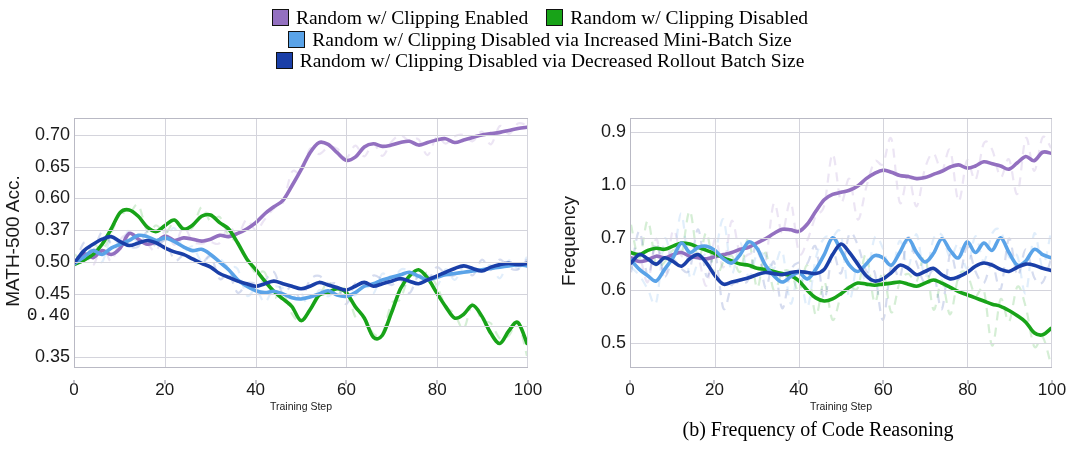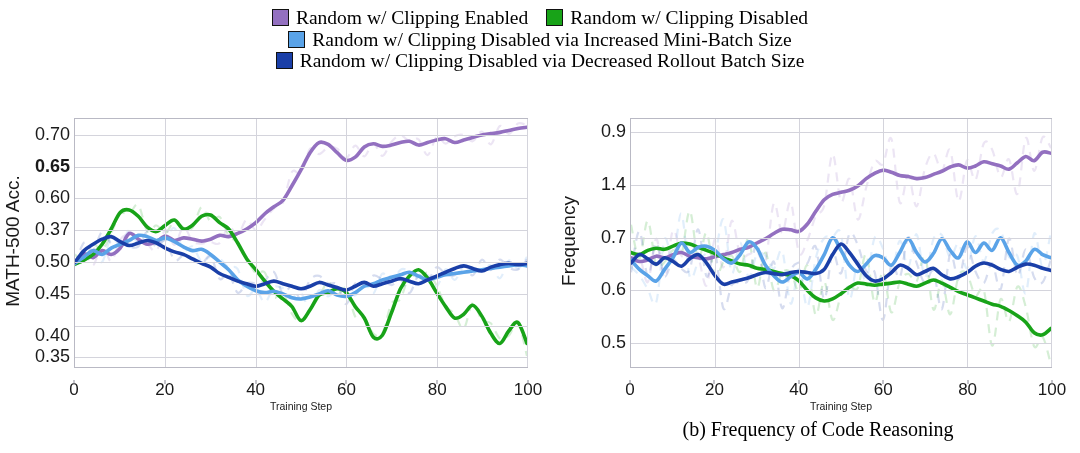--- a/index.html
+++ b/index.html
@@ -120,26 +120,26 @@
   </div>
 
   <div class="panel panel-a">
     <div class="plotwrap">
       <div class="ylabel">
         <span>MATH-500 Acc.</span>
       </div>
       <div class="axis-area">
         <div class="ticklabels-y" id="yticks-a">
             <div style="top: 244.462px;">0.35</div>
-            <div style="top: 223px;">0.40</div>
+            <div style="top: 203px; font-family: Liberation Mono, monospace;">0.40</div>
             <div style="top: 180.872px;">0.45</div>
             <div style="top: 149.077px;">0.50</div>
             <div style="top: 117.282px;">0.37</div>
             <div style="top: 85.4872px;">0.60</div>
-            <div style="top: 53.6923px; font-weight: bold;">0.65</div>
+            <div style="top: 53.6923px;">0.65</div>
             <div style="top: 21.8974px; margin-left: 42px;">0.70</div>
           </div>
         <div class="frame" id="frame-a">
           <svg class="svgplot" id="svg-a" viewBox="0 0 1000 1000" preserveAspectRatio="none">
               <path d="M 0.00 582.05 C 3.33 574.29, 13.33 534.23, 20.00 535.51 C 26.67 536.78, 33.33 594.53, 40.00 589.70 C 46.67 584.87, 53.33 509.18, 60.00 506.52 C 66.67 503.87, 73.33 577.08, 80.00 573.78 C 86.67 570.48, 93.33 504.72, 100.00 486.72 C 106.67 468.73, 113.33 466.57, 120.00 465.81 C 126.67 465.04, 133.33 475.65, 140.00 482.15 C 146.67 488.64, 153.33 496.47, 160.00 504.76 C 166.67 513.05, 173.33 541.51, 180.00 531.87 C 186.67 522.23, 193.33 450.99, 200.00 446.90 C 206.67 442.80, 213.33 509.20, 220.00 507.31 C 226.67 505.42, 233.33 437.92, 240.00 435.55 C 246.67 433.19, 253.33 482.01, 260.00 493.13 C 266.67 504.26, 273.33 501.72, 280.00 502.32 C 286.67 502.92, 293.33 497.05, 300.00 496.76 C 306.67 496.47, 313.33 511.27, 320.00 500.59 C 326.67 489.91, 333.33 438.34, 340.00 432.68 C 346.67 427.02, 353.33 471.26, 360.00 466.62 C 366.67 461.99, 373.33 408.01, 380.00 404.87 C 386.67 401.72, 393.33 447.81, 400.00 447.75 C 406.67 447.68, 413.33 419.07, 420.00 404.49 C 426.67 389.90, 433.33 371.60, 440.00 360.24 C 446.67 348.88, 453.33 360.83, 460.00 336.33 C 466.67 311.83, 473.33 232.90, 480.00 213.25 C 486.67 193.60, 493.33 233.95, 500.00 218.41 C 506.67 202.87, 513.33 132.86, 520.00 120.01 C 526.67 107.15, 533.33 142.15, 540.00 141.29 C 546.67 140.42, 553.33 118.43, 560.00 114.79 C 566.67 111.15, 573.33 112.21, 580.00 119.44 C 586.67 126.68, 593.33 160.17, 600.00 158.19 C 606.67 156.20, 613.33 108.82, 620.00 107.54 C 626.67 106.25, 633.33 151.98, 640.00 150.47 C 646.67 148.96, 653.33 98.78, 660.00 98.49 C 666.67 98.21, 673.33 149.80, 680.00 148.75 C 686.67 147.71, 693.33 106.08, 700.00 92.24 C 706.67 78.40, 713.33 66.24, 720.00 65.70 C 726.67 65.16, 733.33 86.32, 740.00 88.99 C 746.67 91.66, 753.33 72.33, 760.00 81.73 C 766.67 91.12, 773.33 146.66, 780.00 145.37 C 786.67 144.07, 793.33 81.69, 800.00 73.96 C 806.67 66.23, 813.33 99.75, 820.00 98.99 C 826.67 98.22, 833.33 75.05, 840.00 69.37 C 846.67 63.69, 853.33 61.50, 860.00 64.91 C 866.67 68.32, 873.33 92.25, 880.00 89.84 C 886.67 87.43, 893.33 48.41, 900.00 50.46 C 906.67 52.50, 913.33 105.80, 920.00 102.11 C 926.67 98.42, 933.33 35.29, 940.00 28.32 C 946.67 21.34, 953.33 61.99, 960.00 60.25 C 966.67 58.52, 973.33 23.64, 980.00 17.92 C 986.67 12.20, 996.67 24.59, 1000.00 25.92" fill="none" stroke="#9370c0" stroke-width="2.2" stroke-opacity="0.18" stroke-dasharray="9 7" vector-effect="non-scaling-stroke"></path>
               <path d="M 0.00 546.00 C 3.33 550.79, 13.33 581.57, 20.00 574.75 C 26.67 567.94, 33.33 512.75, 40.00 505.13 C 46.67 497.50, 53.33 536.37, 60.00 529.02 C 66.67 521.68, 73.33 485.51, 80.00 461.08 C 86.67 436.65, 93.33 395.55, 100.00 382.46 C 106.67 369.37, 113.33 388.55, 120.00 382.54 C 126.67 376.53, 133.33 334.73, 140.00 346.40 C 146.67 358.07, 153.33 438.72, 160.00 452.55 C 166.67 466.37, 173.33 428.18, 180.00 429.33 C 186.67 430.49, 193.33 462.01, 200.00 459.46 C 206.67 456.90, 213.33 417.80, 220.00 413.99 C 226.67 410.18, 233.33 432.46, 240.00 436.60 C 246.67 440.74, 253.33 452.41, 260.00 438.84 C 266.67 425.27, 273.33 359.30, 280.00 355.19 C 286.67 351.08, 293.33 407.60, 300.00 414.17 C 306.67 420.74, 313.33 385.38, 320.00 394.60 C 326.67 403.82, 333.33 452.18, 340.00 469.50 C 346.67 486.82, 353.33 483.59, 360.00 498.52 C 366.67 513.46, 373.33 538.54, 380.00 559.12 C 386.67 579.70, 393.33 611.92, 400.00 621.99 C 406.67 632.05, 413.33 603.36, 420.00 619.50 C 426.67 635.64, 433.33 705.66, 440.00 718.83 C 446.67 732.01, 453.33 687.41, 460.00 698.54 C 466.67 709.67, 473.33 766.14, 480.00 785.62 C 486.67 805.09, 493.33 818.46, 500.00 815.39 C 506.67 812.32, 513.33 783.58, 520.00 767.19 C 526.67 750.79, 533.33 735.16, 540.00 717.03 C 546.67 698.90, 553.33 659.81, 560.00 658.41 C 566.67 657.01, 573.33 704.62, 580.00 708.64 C 586.67 712.67, 593.33 667.83, 600.00 682.56 C 606.67 697.29, 613.33 777.12, 620.00 797.04 C 626.67 816.95, 633.33 790.69, 640.00 802.04 C 646.67 813.38, 653.33 854.64, 660.00 865.11 C 666.67 875.58, 673.33 885.02, 680.00 864.87 C 686.67 844.72, 693.33 767.46, 700.00 744.23 C 706.67 721.00, 713.33 744.60, 720.00 725.50 C 726.67 706.40, 733.33 643.01, 740.00 629.64 C 746.67 616.27, 753.33 646.99, 760.00 645.28 C 766.67 643.58, 773.33 615.03, 780.00 619.39 C 786.67 623.75, 793.33 649.14, 800.00 671.44 C 806.67 693.74, 813.33 733.87, 820.00 753.19 C 826.67 772.50, 833.33 772.12, 840.00 787.35 C 846.67 802.58, 853.33 852.21, 860.00 844.56 C 866.67 836.91, 873.33 747.14, 880.00 741.43 C 886.67 735.73, 893.33 796.63, 900.00 810.34 C 906.67 824.06, 913.33 811.40, 920.00 823.73 C 926.67 836.07, 933.33 876.12, 940.00 884.34 C 946.67 892.56, 953.33 883.19, 960.00 873.07 C 966.67 862.96, 973.33 809.88, 980.00 823.64 C 986.67 837.40, 996.67 933.64, 1000.00 955.64" fill="none" stroke="#18a318" stroke-width="2.2" stroke-opacity="0.18" stroke-dasharray="9 7" vector-effect="non-scaling-stroke"></path>
               <path d="M 0.00 592.02 C 3.33 587.49, 13.33 571.98, 20.00 564.85 C 26.67 557.72, 33.33 547.39, 40.00 549.24 C 46.67 551.08, 53.33 587.68, 60.00 575.92 C 66.67 564.16, 73.33 489.95, 80.00 478.66 C 86.67 467.37, 93.33 513.14, 100.00 508.17 C 106.67 503.20, 113.33 449.69, 120.00 448.83 C 126.67 447.97, 133.33 495.37, 140.00 503.01 C 146.67 510.65, 153.33 495.25, 160.00 494.68 C 166.67 494.12, 173.33 501.40, 180.00 499.62 C 186.67 497.85, 193.33 493.99, 200.00 484.05 C 206.67 474.12, 213.33 432.51, 220.00 440.01 C 226.67 447.51, 233.33 516.76, 240.00 529.07 C 246.67 541.38, 253.33 506.35, 260.00 513.88 C 266.67 521.41, 273.33 567.56, 280.00 574.25 C 286.67 580.94, 293.33 555.74, 300.00 554.00 C 306.67 552.26, 313.33 556.53, 320.00 563.82 C 326.67 571.11, 333.33 590.76, 340.00 597.73 C 346.67 604.70, 353.33 586.66, 360.00 605.63 C 366.67 624.60, 373.33 697.94, 380.00 711.55 C 386.67 725.16, 393.33 682.73, 400.00 687.31 C 406.67 691.89, 413.33 740.38, 420.00 739.03 C 426.67 737.67, 433.33 688.62, 440.00 679.18 C 446.67 669.74, 453.33 675.71, 460.00 682.40 C 466.67 689.09, 473.33 715.83, 480.00 719.31 C 486.67 722.80, 493.33 695.79, 500.00 703.30 C 506.67 710.82, 513.33 766.55, 520.00 764.40 C 526.67 762.26, 533.33 698.63, 540.00 690.43 C 546.67 682.24, 553.33 716.04, 560.00 715.25 C 566.67 714.45, 573.33 687.82, 580.00 685.68 C 586.67 683.54, 593.33 698.15, 600.00 702.42 C 606.67 706.69, 613.33 718.67, 620.00 711.28 C 626.67 703.89, 633.33 659.43, 640.00 658.08 C 646.67 656.73, 653.33 708.93, 660.00 703.17 C 666.67 697.41, 673.33 630.74, 680.00 623.51 C 686.67 616.28, 693.33 662.35, 700.00 659.79 C 706.67 657.22, 713.33 615.95, 720.00 608.10 C 726.67 600.25, 733.33 606.86, 740.00 612.69 C 746.67 618.52, 753.33 640.37, 760.00 643.06 C 766.67 645.76, 773.33 623.52, 780.00 628.86 C 786.67 634.19, 793.33 678.95, 800.00 675.09 C 806.67 671.24, 813.33 610.15, 820.00 605.73 C 826.67 601.30, 833.33 650.45, 840.00 648.57 C 846.67 646.68, 853.33 601.96, 860.00 594.40 C 866.67 586.84, 873.33 599.93, 880.00 603.20 C 886.67 606.47, 893.33 616.23, 900.00 614.01 C 906.67 611.79, 913.33 585.18, 920.00 589.89 C 926.67 594.60, 933.33 645.53, 940.00 642.29 C 946.67 639.04, 953.33 576.89, 960.00 570.43 C 966.67 563.96, 973.33 605.89, 980.00 603.51 C 986.67 601.13, 996.67 564.05, 1000.00 556.16" fill="none" stroke="#5aa3e8" stroke-width="2.2" stroke-opacity="0.18" stroke-dasharray="9 7" vector-effect="non-scaling-stroke"></path>
               <path d="M 0.00 589.84 C 3.33 574.56, 13.33 508.20, 20.00 498.17 C 26.67 488.14, 33.33 536.91, 40.00 529.66 C 46.67 522.42, 53.33 459.65, 60.00 454.70 C 66.67 449.75, 73.33 493.69, 80.00 499.96 C 86.67 506.24, 93.33 490.03, 100.00 492.36 C 106.67 494.69, 113.33 510.29, 120.00 513.93 C 126.67 517.58, 133.33 524.07, 140.00 514.23 C 146.67 504.39, 153.33 454.18, 160.00 454.91 C 166.67 455.64, 173.33 512.84, 180.00 518.61 C 186.67 524.38, 193.33 481.00, 200.00 489.53 C 206.67 498.05, 213.33 559.67, 220.00 569.76 C 226.67 579.86, 233.33 550.40, 240.00 550.10 C 246.67 549.81, 253.33 562.39, 260.00 568.00 C 266.67 573.62, 273.33 586.20, 280.00 583.80 C 286.67 581.40, 293.33 543.48, 300.00 553.59 C 306.67 563.70, 313.33 633.09, 320.00 644.46 C 326.67 655.83, 333.33 612.49, 340.00 621.82 C 346.67 631.15, 353.33 693.72, 360.00 700.43 C 366.67 707.14, 373.33 668.49, 380.00 662.06 C 386.67 655.64, 393.33 663.72, 400.00 661.91 C 406.67 660.09, 413.33 658.69, 420.00 651.18 C 426.67 643.68, 433.33 607.80, 440.00 616.87 C 446.67 625.94, 453.33 696.43, 460.00 705.61 C 466.67 714.79, 473.33 668.68, 480.00 671.94 C 486.67 675.19, 493.33 729.04, 500.00 725.14 C 506.67 721.24, 513.33 663.94, 520.00 648.52 C 526.67 633.11, 533.33 630.29, 540.00 632.65 C 546.67 635.02, 553.33 656.93, 560.00 662.70 C 566.67 668.47, 573.33 653.26, 580.00 667.25 C 586.67 681.24, 593.33 747.30, 600.00 746.65 C 606.67 746.01, 613.33 675.13, 620.00 663.37 C 626.67 651.60, 633.33 681.38, 640.00 676.05 C 646.67 670.73, 653.33 636.10, 660.00 631.40 C 666.67 626.71, 673.33 641.46, 680.00 647.90 C 686.67 654.34, 693.33 670.07, 700.00 670.04 C 706.67 670.01, 713.33 642.45, 720.00 647.72 C 726.67 652.98, 733.33 704.65, 740.00 701.64 C 746.67 698.63, 753.33 637.89, 760.00 629.66 C 766.67 621.43, 773.33 657.63, 780.00 652.28 C 786.67 646.92, 793.33 602.07, 800.00 597.52 C 806.67 592.97, 813.33 619.53, 820.00 624.97 C 826.67 630.41, 833.33 636.08, 840.00 630.18 C 846.67 624.27, 853.33 589.52, 860.00 589.53 C 866.67 589.55, 873.33 633.98, 880.00 630.27 C 886.67 626.57, 893.33 570.81, 900.00 567.30 C 906.67 563.79, 913.33 609.26, 920.00 609.19 C 926.67 609.12, 933.33 568.53, 940.00 566.88 C 946.67 565.23, 953.33 592.67, 960.00 599.28 C 966.67 605.89, 973.33 611.94, 980.00 606.55 C 986.67 601.15, 996.67 573.54, 1000.00 566.94" fill="none" stroke="#1a3fa8" stroke-width="2.2" stroke-opacity="0.18" stroke-dasharray="9 7" vector-effect="non-scaling-stroke"></path>
               <path d="M 0.00 582.05 C 3.33 575.64, 13.33 547.44, 20.00 543.59 C 26.67 539.74, 33.33 561.11, 40.00 558.97 C 46.67 556.84, 53.33 532.91, 60.00 530.77 C 66.67 528.63, 73.33 547.86, 80.00 546.15 C 86.67 544.44, 93.33 534.62, 100.00 520.51 C 106.67 506.41, 113.33 467.52, 120.00 461.54 C 126.67 455.56, 133.33 477.35, 140.00 484.62 C 146.67 491.88, 153.33 503.42, 160.00 505.13 C 166.67 506.84, 173.33 500.43, 180.00 494.87 C 186.67 489.32, 193.33 472.65, 200.00 471.79 C 206.67 470.94, 213.33 488.46, 220.00 489.74 C 226.67 491.03, 233.33 480.34, 240.00 479.49 C 246.67 478.63, 253.33 482.48, 260.00 484.62 C 266.67 486.75, 273.33 492.31, 280.00 492.31 C 286.67 492.31, 293.33 488.46, 300.00 484.62 C 306.67 480.77, 313.33 470.94, 320.00 469.23 C 326.67 467.52, 333.33 475.64, 340.00 474.36 C 346.67 473.08, 353.33 466.67, 360.00 461.54 C 366.67 456.41, 373.33 450.85, 380.00 443.59 C 386.67 436.32, 393.33 428.21, 400.00 417.95 C 406.67 407.69, 413.33 392.74, 420.00 382.05 C 426.67 371.37, 433.33 362.82, 440.00 353.85 C 446.67 344.87, 453.33 342.31, 460.00 328.21 C 466.67 314.10, 473.33 289.74, 480.00 269.23 C 486.67 248.72, 493.33 227.35, 500.00 205.13 C 506.67 182.91, 513.33 154.27, 520.00 135.90 C 526.67 117.52, 533.33 100.43, 540.00 94.87 C 546.67 89.32, 553.33 95.73, 560.00 102.56 C 566.67 109.40, 573.33 125.21, 580.00 135.90 C 586.67 146.58, 593.33 163.68, 600.00 166.67 C 606.67 169.66, 613.33 162.82, 620.00 153.85 C 626.67 144.87, 633.33 121.79, 640.00 112.82 C 646.67 103.85, 653.33 100.43, 660.00 100.00 C 666.67 99.57, 673.33 109.40, 680.00 110.26 C 686.67 111.11, 693.33 107.69, 700.00 105.13 C 706.67 102.56, 713.33 97.44, 720.00 94.87 C 726.67 92.31, 733.33 88.03, 740.00 89.74 C 746.67 91.45, 753.33 104.27, 760.00 105.13 C 766.67 105.98, 773.33 98.29, 780.00 94.87 C 786.67 91.45, 793.33 87.18, 800.00 84.62 C 806.67 82.05, 813.33 77.78, 820.00 79.49 C 826.67 81.20, 833.33 94.02, 840.00 94.87 C 846.67 95.73, 853.33 88.03, 860.00 84.62 C 866.67 81.20, 873.33 77.78, 880.00 74.36 C 886.67 70.94, 893.33 66.67, 900.00 64.10 C 906.67 61.54, 913.33 60.68, 920.00 58.97 C 926.67 57.26, 933.33 55.98, 940.00 53.85 C 946.67 51.71, 953.33 48.72, 960.00 46.15 C 966.67 43.59, 973.33 40.60, 980.00 38.46 C 986.67 36.32, 996.67 34.19, 1000.00 33.33" fill="none" stroke="#9370c0" stroke-width="3.6" stroke-linecap="round" stroke-linejoin="round" vector-effect="non-scaling-stroke"></path>
               <path d="M 0.00 584.62 C 3.33 582.05, 13.33 575.64, 20.00 569.23 C 26.67 562.82, 33.33 556.84, 40.00 546.15 C 46.67 535.47, 53.33 522.22, 60.00 505.13 C 66.67 488.03, 73.33 464.96, 80.00 443.59 C 86.67 422.22, 93.33 389.74, 100.00 376.92 C 106.67 364.10, 113.33 364.10, 120.00 366.67 C 126.67 369.23, 133.33 380.77, 140.00 392.31 C 146.67 403.85, 153.33 425.64, 160.00 435.90 C 166.67 446.15, 173.33 455.13, 180.00 453.85 C 186.67 452.56, 193.33 435.90, 200.00 428.21 C 206.67 420.51, 213.33 405.13, 220.00 407.69 C 226.67 410.26, 233.33 440.17, 240.00 443.59 C 246.67 447.01, 253.33 436.75, 260.00 428.21 C 266.67 419.66, 273.33 399.15, 280.00 392.31 C 286.67 385.47, 293.33 382.91, 300.00 387.18 C 306.67 391.45, 313.33 408.55, 320.00 417.95 C 326.67 427.35, 333.33 429.91, 340.00 443.59 C 346.67 457.26, 353.33 479.91, 360.00 500.00 C 366.67 520.09, 373.33 546.15, 380.00 564.10 C 386.67 582.05, 393.33 592.74, 400.00 607.69 C 406.67 622.65, 413.33 639.32, 420.00 653.85 C 426.67 668.38, 433.33 682.91, 440.00 694.87 C 446.67 706.84, 453.33 715.38, 460.00 725.64 C 466.67 735.90, 473.33 741.88, 480.00 756.41 C 486.67 770.94, 493.33 810.68, 500.00 812.82 C 506.67 814.96, 513.33 786.32, 520.00 769.23 C 526.67 752.14, 533.33 721.79, 540.00 710.26 C 546.67 698.72, 553.33 704.27, 560.00 700.00 C 566.67 695.73, 573.33 684.62, 580.00 684.62 C 586.67 684.62, 593.33 688.03, 600.00 700.00 C 606.67 711.97, 613.33 739.32, 620.00 756.41 C 626.67 773.50, 633.33 782.05, 640.00 802.56 C 646.67 823.08, 653.33 867.95, 660.00 879.49 C 666.67 891.03, 673.33 888.03, 680.00 871.79 C 686.67 855.56, 693.33 813.25, 700.00 782.05 C 706.67 750.85, 713.33 709.40, 720.00 684.62 C 726.67 659.83, 733.33 646.15, 740.00 633.33 C 746.67 620.51, 753.33 606.41, 760.00 607.69 C 766.67 608.97, 773.33 625.64, 780.00 641.03 C 786.67 656.41, 793.33 680.77, 800.00 700.00 C 806.67 719.23, 813.33 739.32, 820.00 756.41 C 826.67 773.50, 833.33 797.44, 840.00 802.56 C 846.67 807.69, 853.33 795.73, 860.00 787.18 C 866.67 778.63, 873.33 750.00, 880.00 751.28 C 886.67 752.56, 893.33 776.07, 900.00 794.87 C 906.67 813.68, 913.33 845.73, 920.00 864.10 C 926.67 882.48, 933.33 906.84, 940.00 905.13 C 946.67 903.42, 953.33 867.95, 960.00 853.85 C 966.67 839.74, 973.33 811.97, 980.00 820.51 C 986.67 829.06, 996.67 891.03, 1000.00 905.13" fill="none" stroke="#18a318" stroke-width="3.6" stroke-linecap="round" stroke-linejoin="round" vector-effect="non-scaling-stroke"></path>
@@ -182,21 +182,21 @@
   <div class="panel panel-b">
     <div class="plotwrap">
       <div class="ylabel">
         <span>Frequency</span>
       </div>
       <div class="axis-area">
         <div class="ticklabels-y" id="yticks-b">
             <div style="top: 230.255px;">0.5</div>
             <div style="top: 177.489px;">0.6</div>
             <div style="top: 124.723px;">0.7</div>
-            <div style="top: 71.9574px;">1.4</div>
+            <div style="top: 71.9574px;">1.0</div>
             <div style="top: 19.1915px;">0.9</div>
           </div>
         <div class="frame" id="frame-b">
           <svg class="svgplot" id="svg-b" viewBox="0 0 1000 1000" preserveAspectRatio="none">
               <path d="M 0.00 559.57 C 3.33 558.14, 13.33 534.64, 20.00 550.95 C 26.67 567.27, 33.33 668.84, 40.00 657.46 C 46.67 646.08, 53.33 485.58, 60.00 482.66 C 66.67 479.74, 73.33 645.63, 80.00 639.94 C 86.67 634.24, 93.33 463.38, 100.00 448.51 C 106.67 433.64, 113.33 534.47, 120.00 550.72 C 126.67 566.97, 133.33 544.71, 140.00 546.01 C 146.67 547.30, 153.33 537.59, 160.00 558.50 C 166.67 579.41, 173.33 684.07, 180.00 671.46 C 186.67 658.86, 193.33 495.15, 200.00 482.89 C 206.67 470.63, 213.33 609.97, 220.00 597.90 C 226.67 585.84, 233.33 418.43, 240.00 410.49 C 246.67 402.56, 253.33 527.70, 260.00 550.31 C 266.67 572.92, 273.33 548.64, 280.00 546.15 C 286.67 543.65, 293.33 530.64, 300.00 535.32 C 306.67 539.99, 313.33 606.67, 320.00 574.20 C 326.67 541.72, 333.33 359.58, 340.00 340.46 C 346.67 321.34, 353.33 460.52, 360.00 459.47 C 366.67 458.42, 373.33 320.76, 380.00 334.16 C 386.67 347.56, 393.33 514.13, 400.00 539.88 C 406.67 565.63, 413.33 513.50, 420.00 488.68 C 426.67 463.85, 433.33 414.20, 440.00 390.95 C 446.67 367.70, 453.33 390.76, 460.00 349.17 C 466.67 307.58, 473.33 143.87, 480.00 141.40 C 486.67 138.94, 493.33 317.79, 500.00 334.39 C 506.67 350.99, 513.33 229.19, 520.00 241.00 C 526.67 252.81, 533.33 399.40, 540.00 405.23 C 546.67 411.06, 553.33 314.99, 560.00 275.99 C 566.67 237.00, 573.33 187.00, 580.00 171.28 C 586.67 155.57, 593.33 196.90, 600.00 181.71 C 606.67 166.53, 613.33 54.26, 620.00 80.17 C 626.67 106.09, 633.33 312.63, 640.00 337.19 C 646.67 361.75, 653.33 224.99, 660.00 227.53 C 666.67 230.07, 673.33 357.22, 680.00 352.42 C 686.67 347.61, 693.33 234.33, 700.00 198.68 C 706.67 163.04, 713.33 136.91, 720.00 138.54 C 726.67 140.17, 733.33 210.62, 740.00 208.45 C 746.67 206.28, 753.33 104.94, 760.00 125.54 C 766.67 146.13, 773.33 325.12, 780.00 332.01 C 786.67 338.90, 793.33 181.18, 800.00 166.86 C 806.67 152.54, 813.33 257.54, 820.00 246.09 C 826.67 234.64, 833.33 118.59, 840.00 98.16 C 846.67 77.74, 853.33 100.83, 860.00 123.53 C 866.67 146.24, 873.33 227.92, 880.00 234.40 C 886.67 240.89, 893.33 151.15, 900.00 162.43 C 906.67 173.71, 913.33 316.35, 920.00 302.08 C 926.67 287.81, 933.33 92.29, 940.00 76.79 C 946.67 61.30, 953.33 209.52, 960.00 209.10 C 966.67 208.68, 973.33 89.68, 980.00 74.29 C 986.67 58.89, 996.67 109.66, 1000.00 116.74" fill="none" stroke="#9370c0" stroke-width="2.2" stroke-opacity="0.18" stroke-dasharray="9 7" vector-effect="non-scaling-stroke"></path>
               <path d="M 0.00 425.97 C 3.33 448.79, 13.33 565.46, 20.00 562.88 C 26.67 560.29, 33.33 405.78, 40.00 410.43 C 46.67 415.09, 53.33 563.13, 60.00 590.79 C 66.67 618.46, 73.33 586.73, 80.00 576.41 C 86.67 566.09, 93.33 533.92, 100.00 528.88 C 106.67 523.84, 113.33 572.54, 120.00 546.18 C 126.67 519.81, 133.33 367.49, 140.00 370.70 C 146.67 373.91, 153.33 550.82, 160.00 565.45 C 166.67 580.08, 173.33 447.14, 180.00 458.48 C 186.67 469.82, 193.33 613.57, 200.00 633.47 C 206.67 653.37, 213.33 591.47, 220.00 577.90 C 226.67 564.32, 233.33 545.65, 240.00 552.00 C 246.67 558.36, 253.33 627.82, 260.00 616.05 C 266.67 604.27, 273.33 470.61, 280.00 481.37 C 286.67 492.14, 293.33 671.13, 300.00 680.65 C 306.67 690.17, 313.33 536.87, 320.00 538.47 C 326.67 540.07, 333.33 676.83, 340.00 690.27 C 346.67 703.71, 353.33 631.25, 360.00 619.11 C 366.67 606.97, 373.33 604.81, 380.00 617.42 C 386.67 630.03, 393.33 699.08, 400.00 694.77 C 406.67 690.47, 413.33 575.53, 420.00 591.56 C 426.67 607.60, 433.33 780.37, 440.00 790.98 C 446.67 801.58, 453.33 651.94, 460.00 655.19 C 466.67 658.44, 473.33 801.07, 480.00 810.49 C 486.67 819.92, 493.33 734.69, 500.00 711.74 C 506.67 688.79, 513.33 677.83, 520.00 672.78 C 526.67 667.72, 533.33 702.71, 540.00 681.41 C 546.67 660.10, 553.33 535.18, 560.00 544.96 C 566.67 554.75, 573.33 728.40, 580.00 740.11 C 586.67 751.82, 593.33 608.59, 600.00 615.22 C 606.67 621.85, 613.33 773.11, 620.00 779.89 C 626.67 786.67, 633.33 681.88, 640.00 655.92 C 646.67 629.96, 653.33 624.40, 660.00 624.13 C 666.67 623.87, 673.33 666.40, 680.00 654.32 C 686.67 642.24, 693.33 532.74, 700.00 551.67 C 706.67 570.59, 713.33 751.32, 720.00 767.87 C 726.67 784.42, 733.33 647.59, 740.00 650.96 C 746.67 654.33, 753.33 791.11, 760.00 788.08 C 766.67 785.06, 773.33 659.90, 780.00 632.80 C 786.67 605.69, 793.33 612.25, 800.00 625.43 C 806.67 638.61, 813.33 701.17, 820.00 711.90 C 826.67 722.62, 833.33 656.13, 840.00 689.77 C 846.67 723.41, 853.33 907.59, 860.00 913.74 C 866.67 919.89, 873.33 742.73, 880.00 726.66 C 886.67 710.60, 893.33 825.76, 900.00 817.35 C 906.67 808.94, 913.33 685.96, 920.00 676.18 C 926.67 666.40, 933.33 718.43, 940.00 758.68 C 946.67 798.92, 953.33 897.53, 960.00 917.64 C 966.67 937.74, 973.33 866.97, 980.00 879.30 C 986.67 891.63, 996.67 972.89, 1000.00 991.61" fill="none" stroke="#18a318" stroke-width="2.2" stroke-opacity="0.18" stroke-dasharray="9 7" vector-effect="non-scaling-stroke"></path>
               <path d="M 0.00 597.09 C 3.33 602.73, 13.33 616.19, 20.00 630.94 C 26.67 645.70, 33.33 667.49, 40.00 685.63 C 46.67 703.77, 53.33 773.28, 60.00 739.78 C 66.67 706.28, 73.33 513.19, 80.00 484.64 C 86.67 456.08, 93.33 585.70, 100.00 568.43 C 106.67 551.15, 113.33 369.63, 120.00 380.99 C 126.67 392.34, 133.33 604.04, 140.00 636.56 C 146.67 669.09, 153.33 591.98, 160.00 576.14 C 166.67 560.30, 173.33 547.02, 180.00 541.51 C 186.67 536.00, 193.33 565.95, 200.00 543.07 C 206.67 520.19, 213.33 391.30, 220.00 404.23 C 226.67 417.17, 233.33 605.10, 240.00 620.67 C 246.67 636.24, 253.33 494.91, 260.00 497.66 C 266.67 500.41, 273.33 629.42, 280.00 637.16 C 286.67 644.90, 293.33 558.43, 300.00 544.11 C 306.67 529.79, 313.33 541.43, 320.00 551.24 C 326.67 561.04, 333.33 606.12, 340.00 602.93 C 346.67 599.74, 353.33 508.52, 360.00 532.09 C 366.67 555.67, 373.33 732.28, 380.00 744.37 C 386.67 756.45, 393.33 602.29, 400.00 604.60 C 406.67 606.91, 413.33 765.53, 420.00 758.21 C 426.67 750.90, 433.33 606.98, 440.00 560.73 C 446.67 514.48, 453.33 494.93, 460.00 480.69 C 466.67 466.44, 473.33 477.88, 480.00 475.23 C 486.67 472.59, 493.33 423.25, 500.00 464.80 C 506.67 506.34, 513.33 706.61, 520.00 724.50 C 526.67 742.39, 533.33 584.26, 540.00 572.15 C 546.67 560.04, 553.33 667.26, 560.00 651.83 C 566.67 636.40, 573.33 501.23, 580.00 479.57 C 586.67 457.91, 593.33 498.09, 600.00 521.86 C 606.67 545.63, 613.33 627.33, 620.00 622.18 C 626.67 617.02, 633.33 495.20, 640.00 490.94 C 646.67 486.68, 653.33 600.95, 660.00 596.62 C 666.67 592.29, 673.33 457.97, 680.00 464.97 C 686.67 471.97, 693.33 635.45, 700.00 638.63 C 706.67 641.81, 713.33 512.55, 720.00 484.06 C 726.67 455.57, 733.33 455.34, 740.00 467.68 C 746.67 480.02, 753.33 552.41, 760.00 558.09 C 766.67 563.78, 773.33 494.42, 780.00 501.79 C 786.67 509.16, 793.33 607.13, 800.00 602.31 C 806.67 597.50, 813.33 477.60, 820.00 472.90 C 826.67 468.21, 833.33 576.08, 840.00 574.15 C 846.67 572.21, 853.33 481.85, 860.00 461.28 C 866.67 440.72, 873.33 434.85, 880.00 450.75 C 886.67 466.64, 893.33 539.72, 900.00 556.67 C 906.67 573.63, 913.33 528.13, 920.00 552.49 C 926.67 576.85, 933.33 717.92, 940.00 702.82 C 946.67 687.72, 953.33 479.96, 960.00 461.87 C 966.67 443.79, 973.33 595.55, 980.00 594.31 C 986.67 593.07, 996.67 477.74, 1000.00 454.43" fill="none" stroke="#5aa3e8" stroke-width="2.2" stroke-opacity="0.18" stroke-dasharray="9 7" vector-effect="non-scaling-stroke"></path>
               <path d="M 0.00 618.42 C 3.33 590.68, 13.33 449.18, 20.00 451.98 C 26.67 454.77, 33.33 627.51, 40.00 635.20 C 46.67 642.88, 53.33 498.27, 60.00 498.08 C 66.67 497.89, 73.33 622.55, 80.00 634.06 C 86.67 645.58, 93.33 572.13, 100.00 567.17 C 106.67 562.21, 113.33 597.97, 120.00 604.31 C 126.67 610.66, 133.33 631.70, 140.00 605.23 C 146.67 578.75, 153.33 440.51, 160.00 445.47 C 166.67 450.43, 173.33 618.94, 180.00 634.99 C 186.67 651.04, 193.33 520.19, 200.00 541.77 C 206.67 563.35, 213.33 743.28, 220.00 764.47 C 226.67 785.67, 233.33 686.30, 240.00 668.94 C 246.67 651.57, 253.33 664.19, 260.00 660.28 C 266.67 656.38, 273.33 672.21, 280.00 645.51 C 286.67 618.81, 293.33 494.12, 300.00 500.09 C 306.67 506.07, 313.33 668.87, 320.00 681.35 C 326.67 693.84, 333.33 561.35, 340.00 574.99 C 346.67 588.63, 353.33 756.81, 360.00 763.18 C 366.67 769.55, 373.33 643.97, 380.00 613.22 C 386.67 582.47, 393.33 583.95, 400.00 578.67 C 406.67 573.39, 413.33 592.04, 420.00 581.56 C 426.67 571.09, 433.33 491.57, 440.00 515.83 C 446.67 540.09, 453.33 723.14, 460.00 727.13 C 466.67 731.11, 473.33 557.25, 480.00 539.76 C 486.67 522.26, 493.33 634.91, 500.00 622.14 C 506.67 609.37, 513.33 482.08, 520.00 463.14 C 526.67 444.21, 533.33 483.57, 540.00 508.53 C 546.67 533.50, 553.33 594.74, 560.00 612.92 C 566.67 631.09, 573.33 584.70, 580.00 617.59 C 586.67 650.47, 593.33 815.31, 600.00 810.24 C 606.67 805.17, 613.33 615.70, 620.00 587.17 C 626.67 558.64, 633.33 657.38, 640.00 639.05 C 646.67 620.71, 653.33 486.92, 660.00 477.16 C 666.67 467.41, 673.33 549.71, 680.00 580.52 C 686.67 611.33, 693.33 656.40, 700.00 662.00 C 706.67 667.61, 713.33 596.69, 720.00 614.14 C 726.67 631.59, 733.33 778.30, 740.00 766.69 C 746.67 755.08, 753.33 564.52, 760.00 544.49 C 766.67 524.46, 773.33 651.44, 780.00 646.52 C 786.67 641.60, 793.33 520.37, 800.00 514.96 C 806.67 509.55, 813.33 589.68, 820.00 614.05 C 826.67 638.42, 833.33 666.64, 840.00 661.18 C 846.67 655.72, 853.33 576.99, 860.00 581.29 C 866.67 585.59, 873.33 703.46, 880.00 686.99 C 886.67 670.52, 893.33 491.63, 900.00 482.47 C 906.67 473.32, 913.33 624.80, 920.00 632.06 C 926.67 639.32, 933.33 524.82, 940.00 526.06 C 946.67 527.29, 953.33 617.41, 960.00 639.48 C 966.67 661.55, 973.33 670.60, 980.00 658.46 C 986.67 646.33, 996.67 581.97, 1000.00 566.67" fill="none" stroke="#1a3fa8" stroke-width="2.2" stroke-opacity="0.18" stroke-dasharray="9 7" vector-effect="non-scaling-stroke"></path>
               <path d="M 0.00 559.57 C 3.33 562.06, 13.33 573.05, 20.00 574.47 C 26.67 575.89, 33.33 571.63, 40.00 568.09 C 46.67 564.54, 53.33 554.61, 60.00 553.19 C 66.67 551.77, 73.33 560.64, 80.00 559.57 C 86.67 558.51, 93.33 550.35, 100.00 546.81 C 106.67 543.26, 113.33 537.23, 120.00 538.30 C 126.67 539.36, 133.33 549.65, 140.00 553.19 C 146.67 556.74, 153.33 557.80, 160.00 559.57 C 166.67 561.35, 173.33 564.54, 180.00 563.83 C 186.67 563.12, 193.33 558.16, 200.00 555.32 C 206.67 552.48, 213.33 549.65, 220.00 546.81 C 226.67 543.97, 233.33 541.84, 240.00 538.30 C 246.67 534.75, 253.33 529.08, 260.00 525.53 C 266.67 521.99, 273.33 521.28, 280.00 517.02 C 286.67 512.77, 293.33 505.67, 300.00 500.00 C 306.67 494.33, 313.33 489.36, 320.00 482.98 C 326.67 476.60, 333.33 468.09, 340.00 461.70 C 346.67 455.32, 353.33 447.16, 360.00 444.68 C 366.67 442.20, 373.33 445.39, 380.00 446.81 C 386.67 448.23, 393.33 457.09, 400.00 453.19 C 406.67 449.29, 413.33 436.88, 420.00 423.40 C 426.67 409.93, 433.33 388.65, 440.00 372.34 C 446.67 356.03, 453.33 336.88, 460.00 325.53 C 466.67 314.18, 473.33 309.22, 480.00 304.26 C 486.67 299.29, 493.33 298.58, 500.00 295.74 C 506.67 292.91, 513.33 291.49, 520.00 287.23 C 526.67 282.98, 533.33 278.01, 540.00 270.21 C 546.67 262.41, 553.33 248.94, 560.00 240.43 C 566.67 231.91, 573.33 224.82, 580.00 219.15 C 586.67 213.48, 593.33 207.09, 600.00 206.38 C 606.67 205.67, 613.33 211.35, 620.00 214.89 C 626.67 218.44, 633.33 224.82, 640.00 227.66 C 646.67 230.50, 653.33 229.79, 660.00 231.91 C 666.67 234.04, 673.33 239.72, 680.00 240.43 C 686.67 241.13, 693.33 239.01, 700.00 236.17 C 706.67 233.33, 713.33 227.66, 720.00 223.40 C 726.67 219.15, 733.33 215.60, 740.00 210.64 C 746.67 205.67, 753.33 197.87, 760.00 193.62 C 766.67 189.36, 773.33 184.40, 780.00 185.11 C 786.67 185.82, 793.33 197.16, 800.00 197.87 C 806.67 198.58, 813.33 193.62, 820.00 189.36 C 826.67 185.11, 833.33 173.76, 840.00 172.34 C 846.67 170.92, 853.33 178.01, 860.00 180.85 C 866.67 183.69, 873.33 185.82, 880.00 189.36 C 886.67 192.91, 893.33 204.26, 900.00 202.13 C 906.67 200.00, 913.33 185.11, 920.00 176.60 C 926.67 168.09, 933.33 152.48, 940.00 151.06 C 946.67 149.65, 953.33 170.92, 960.00 168.09 C 966.67 165.25, 973.33 139.01, 980.00 134.04 C 986.67 129.08, 996.67 137.59, 1000.00 138.30" fill="none" stroke="#9370c0" stroke-width="3.6" stroke-linecap="round" stroke-linejoin="round" vector-effect="non-scaling-stroke"></path>
               <path d="M 0.00 538.30 C 3.33 539.72, 13.33 548.23, 20.00 546.81 C 26.67 545.39, 33.33 534.04, 40.00 529.79 C 46.67 525.53, 53.33 521.99, 60.00 521.28 C 66.67 520.57, 73.33 526.95, 80.00 525.53 C 86.67 524.11, 93.33 517.02, 100.00 512.77 C 106.67 508.51, 113.33 501.42, 120.00 500.00 C 126.67 498.58, 133.33 501.42, 140.00 504.26 C 146.67 507.09, 153.33 512.77, 160.00 517.02 C 166.67 521.28, 173.33 525.53, 180.00 529.79 C 186.67 534.04, 193.33 537.59, 200.00 542.55 C 206.67 547.52, 213.33 554.61, 220.00 559.57 C 226.67 564.54, 233.33 568.09, 240.00 572.34 C 246.67 576.60, 253.33 582.27, 260.00 585.11 C 266.67 587.94, 273.33 586.52, 280.00 589.36 C 286.67 592.20, 293.33 599.29, 300.00 602.13 C 306.67 604.96, 313.33 604.26, 320.00 606.38 C 326.67 608.51, 333.33 612.06, 340.00 614.89 C 346.67 617.73, 353.33 620.57, 360.00 623.40 C 366.67 626.24, 373.33 626.95, 380.00 631.91 C 386.67 636.88, 393.33 643.26, 400.00 653.19 C 406.67 663.12, 413.33 680.14, 420.00 691.49 C 426.67 702.84, 433.33 714.18, 440.00 721.28 C 446.67 728.37, 453.33 733.33, 460.00 734.04 C 466.67 734.75, 473.33 730.50, 480.00 725.53 C 486.67 720.57, 493.33 712.06, 500.00 704.26 C 506.67 696.45, 513.33 685.82, 520.00 678.72 C 526.67 671.63, 533.33 663.83, 540.00 661.70 C 546.67 659.57, 553.33 664.54, 560.00 665.96 C 566.67 667.38, 573.33 670.21, 580.00 670.21 C 586.67 670.21, 593.33 667.38, 600.00 665.96 C 606.67 664.54, 613.33 663.12, 620.00 661.70 C 626.67 660.28, 633.33 656.74, 640.00 657.45 C 646.67 658.16, 653.33 663.12, 660.00 665.96 C 666.67 668.79, 673.33 675.18, 680.00 674.47 C 686.67 673.76, 693.33 665.96, 700.00 661.70 C 706.67 657.45, 713.33 648.94, 720.00 648.94 C 726.67 648.94, 733.33 656.74, 740.00 661.70 C 746.67 666.67, 753.33 673.05, 760.00 678.72 C 766.67 684.40, 773.33 690.78, 780.00 695.74 C 786.67 700.71, 793.33 704.26, 800.00 708.51 C 806.67 712.77, 813.33 717.02, 820.00 721.28 C 826.67 725.53, 833.33 729.79, 840.00 734.04 C 846.67 738.30, 853.33 743.26, 860.00 746.81 C 866.67 750.35, 873.33 751.06, 880.00 755.32 C 886.67 759.57, 893.33 765.96, 900.00 772.34 C 906.67 778.72, 913.33 785.82, 920.00 793.62 C 926.67 801.42, 933.33 807.80, 940.00 819.15 C 946.67 830.50, 953.33 853.19, 960.00 861.70 C 966.67 870.21, 973.33 873.05, 980.00 870.21 C 986.67 867.38, 996.67 848.94, 1000.00 844.68" fill="none" stroke="#18a318" stroke-width="3.6" stroke-linecap="round" stroke-linejoin="round" vector-effect="non-scaling-stroke"></path>

